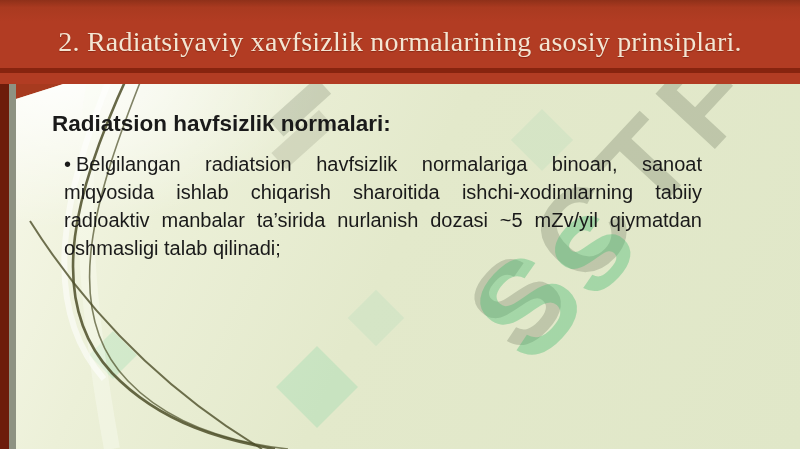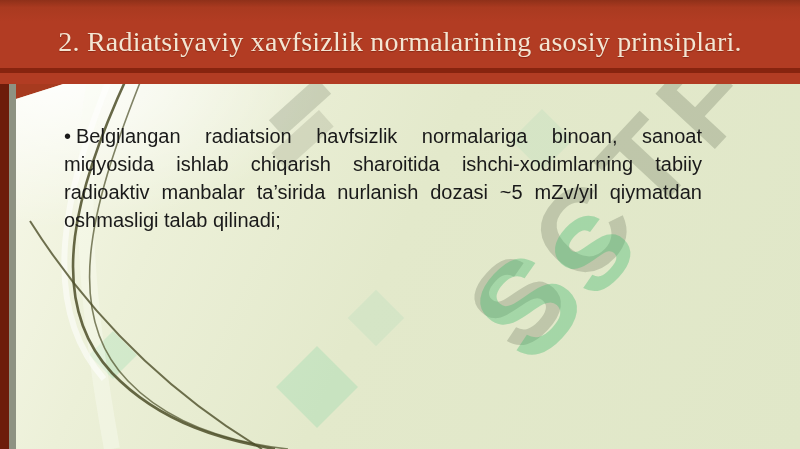--- a/index.html
+++ b/index.html
@@ -87,16 +87,17 @@
 
   <div class="strip-maroon"></div>
   <div class="strip-gray"></div>
 
   <header class="header">
     <h1 class="title">2. Radiatsiyaviy xavfsizlik normalarining asosiy prinsiplari.</h1>
   </header>
   <div class="header-rule"></div>
 
   <main class="content">
+    <p class="heading">Radiatsion havfsizlik normalari:</p>
     <p class="bullet"><span class="bullet-char">•</span><span>Belgilangan radiatsion havfsizlik normalariga binoan, sanoat miqyosida ishlab chiqarish sharoitida ishchi-xodimlarning tabiiy radioaktiv manbalar ta’sirida nurlanish dozasi ~5 mZv/yil qiymatdan oshmasligi talab qilinadi;</span></p>
   </main>
 
 </div>
 
 </body></html>

